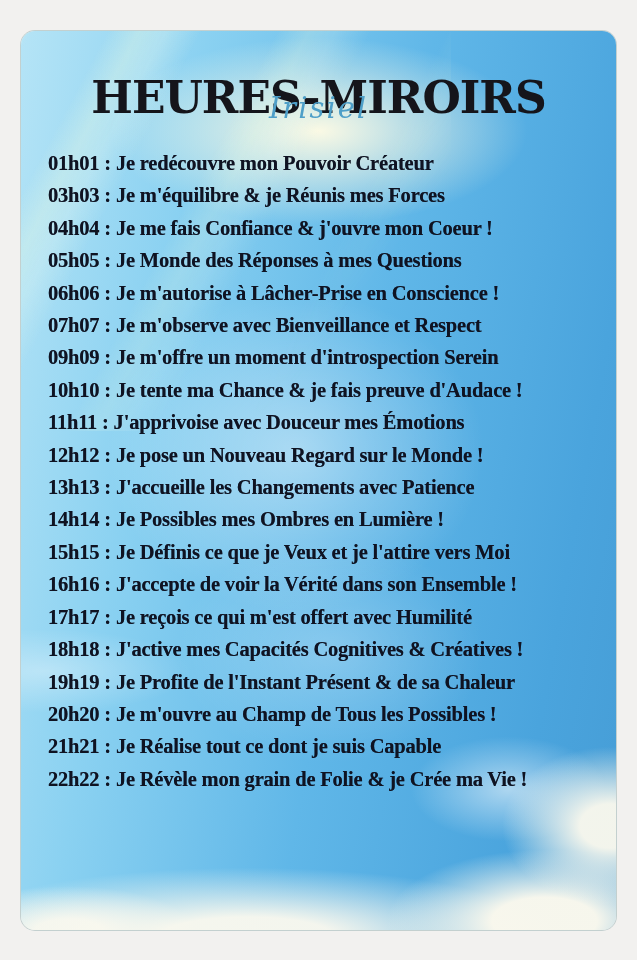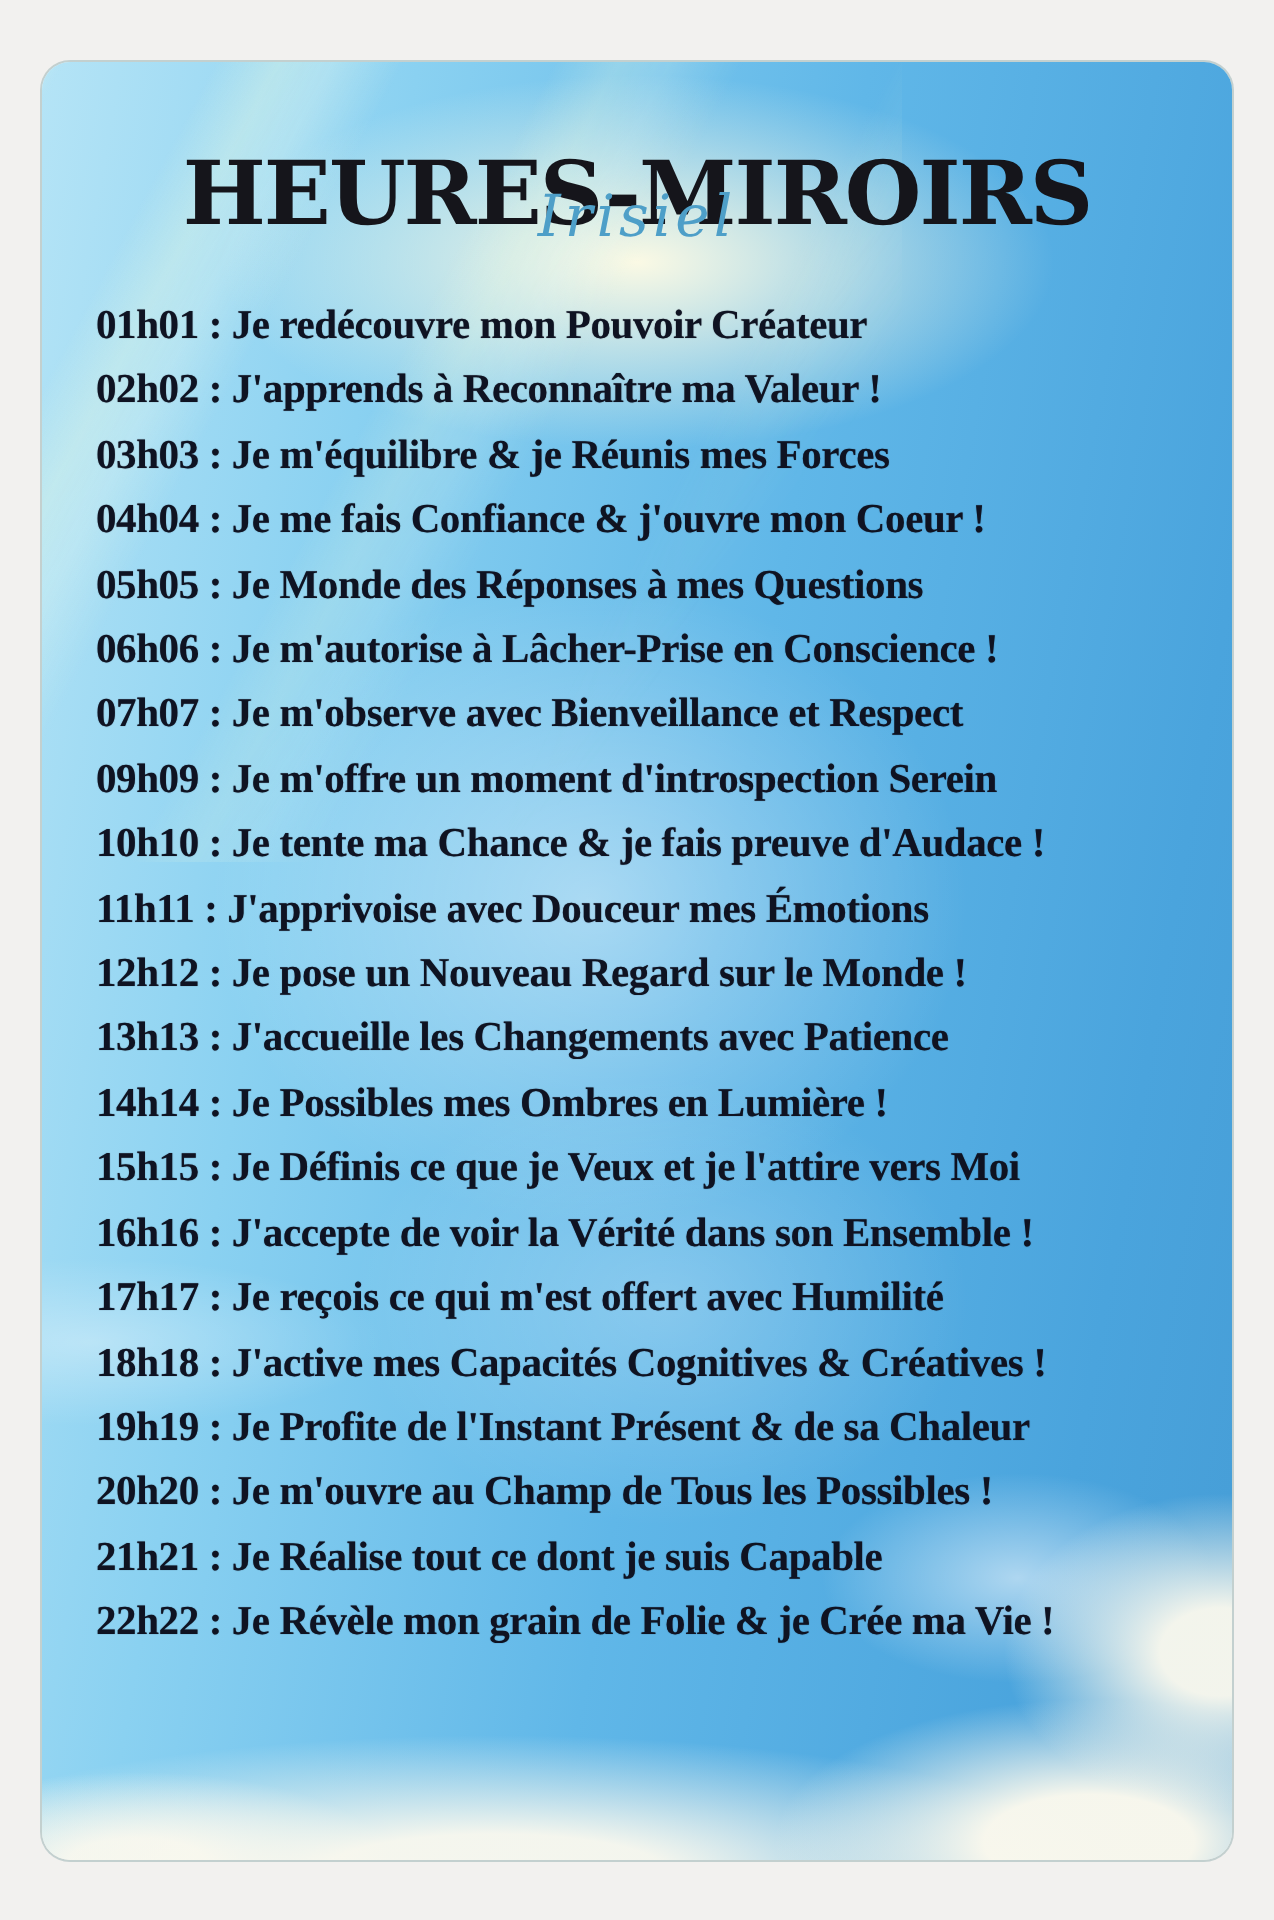--- a/index.html
+++ b/index.html
@@ -115,21 +115,20 @@
 
 <div class="page">
   <div class="poster">
     <div class="rays"></div>
 
     <h1 class="title">HEURES-MIROIRS</h1>
     <div class="subtitle">Irisiel</div>
 
     <div class="list">
       <div class="line">01h01 : Je redécouvre mon Pouvoir Créateur</div>
-      <div class="line">02h02 : J'apprends à Reconnaître ma Valeur !</div>
       <div class="line">03h03 : Je m'équilibre &amp; je Réunis mes Forces</div>
       <div class="line">04h04 : Je me fais Confiance &amp; j'ouvre mon Coeur !</div>
       <div class="line">05h05 : Je Monde des Réponses à mes Questions</div>
       <div class="line">06h06 : Je m'autorise à Lâcher-Prise en Conscience !</div>
       <div class="line">07h07 : Je m'observe avec Bienveillance et Respect</div>
       <div class="line">09h09 : Je m'offre un moment d'introspection Serein</div>
       <div class="line">10h10 : Je tente ma Chance &amp; je fais preuve d'Audace !</div>
       <div class="line">11h11 : J'apprivoise avec Douceur mes Émotions</div>
       <div class="line">12h12 : Je pose un Nouveau Regard sur le Monde !</div>
       <div class="line">13h13 : J'accueille les Changements avec Patience</div>

